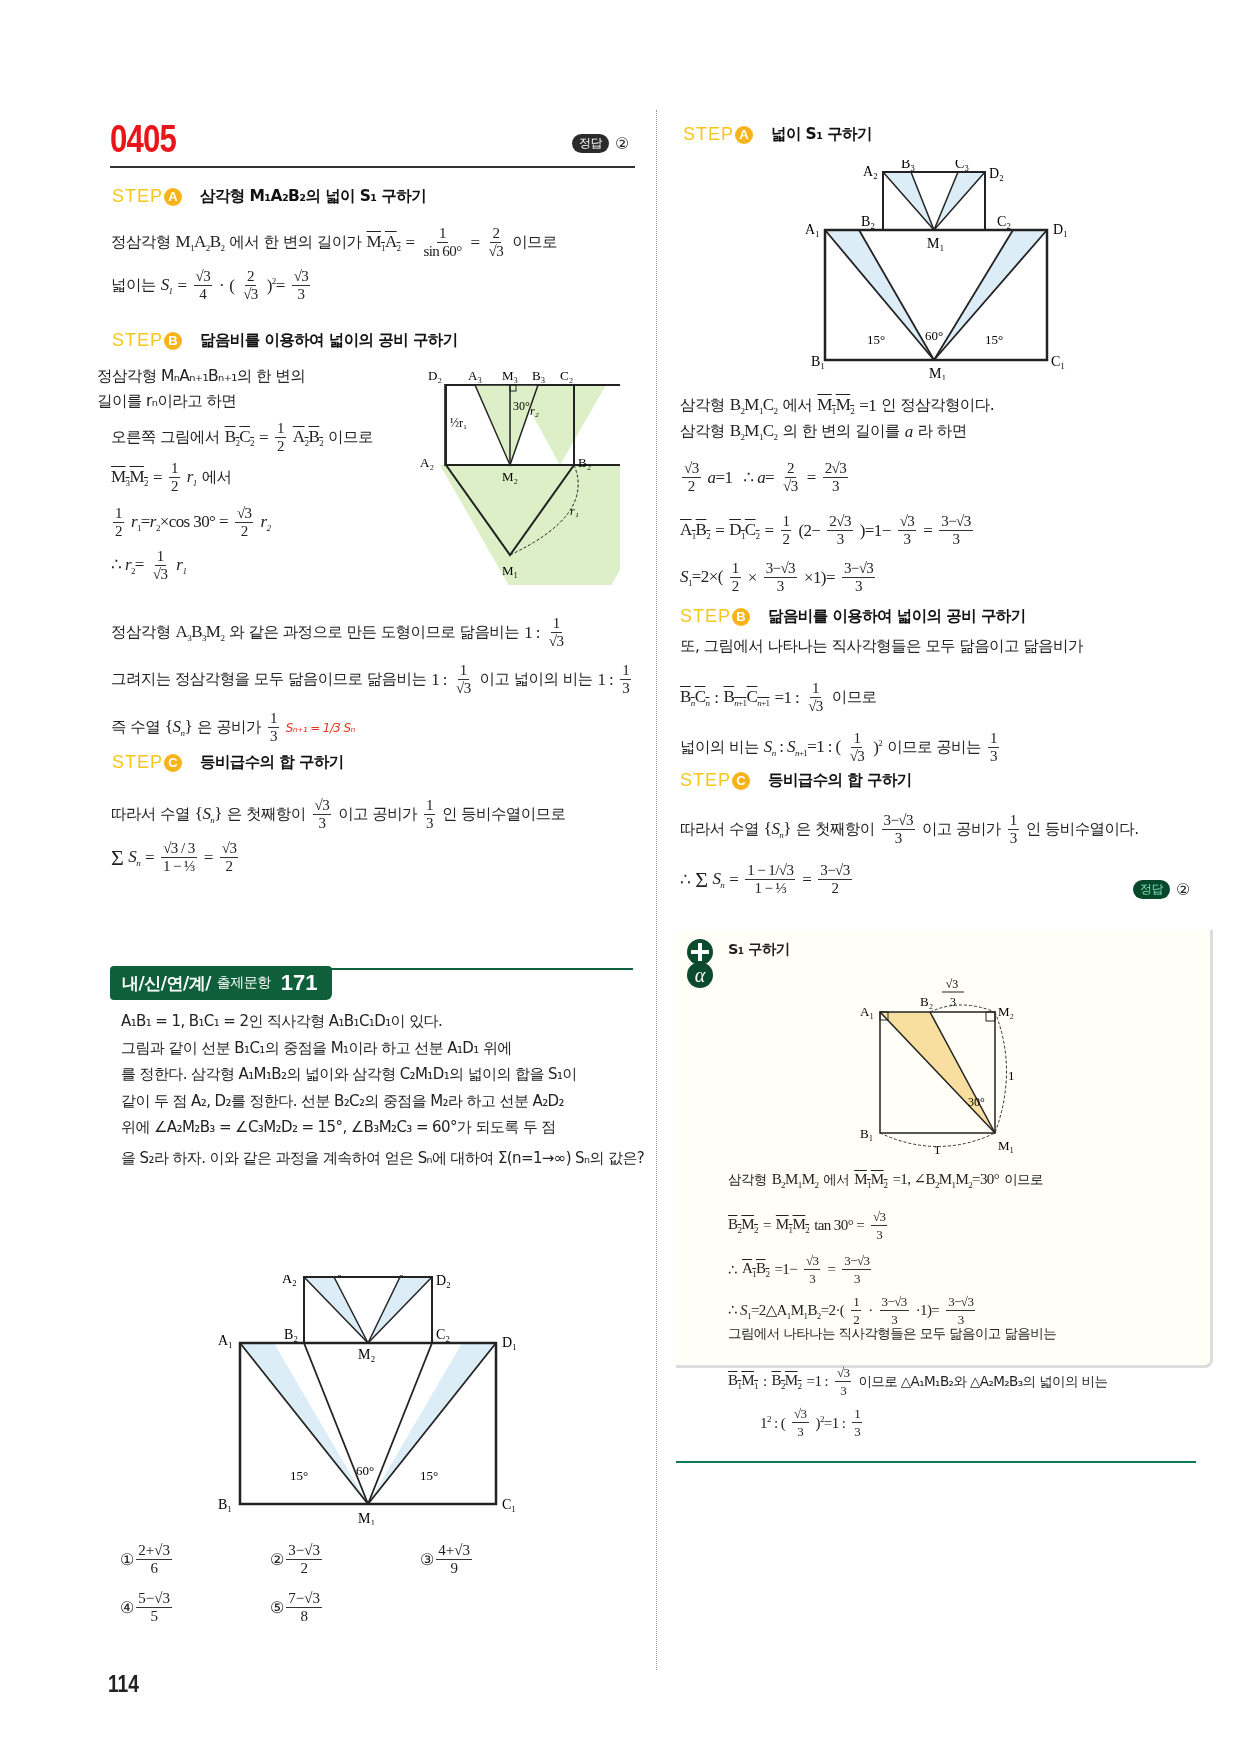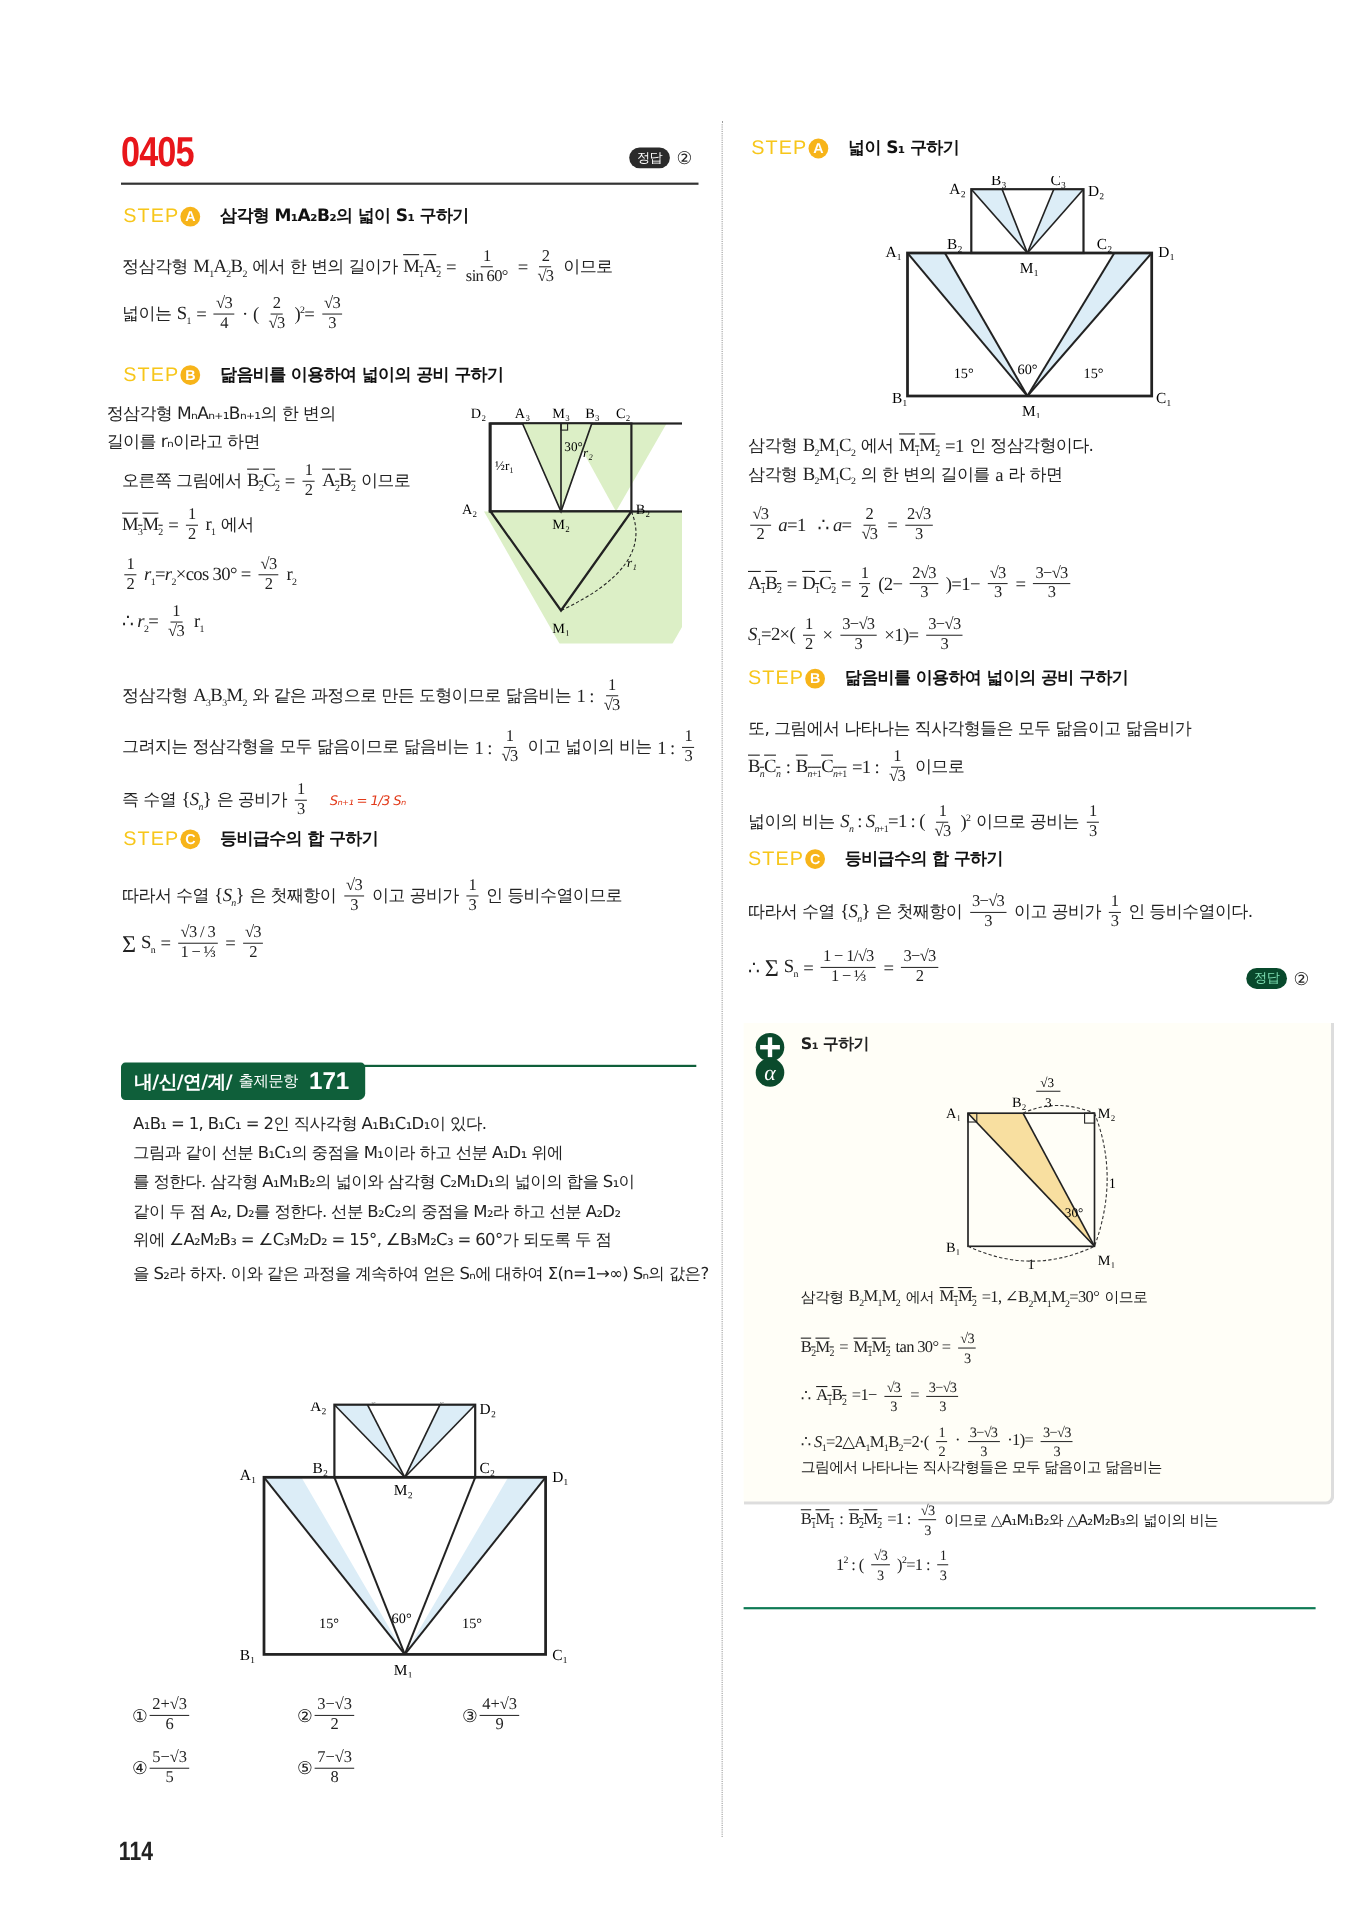--- a/index.html
+++ b/index.html
@@ -2,21 +2,21 @@
 <html><head>
 <meta charset="utf-8">
 <style>
   html, body { margin:0; padding:0; background:#fff; }
   body { width:1240px; height:1752px; position:relative; overflow:hidden;
          font-family:"DejaVu Sans", sans-serif; color:#222; }
   .abs { position:absolute; }
   .ko { font-family:"DejaVu Sans", sans-serif; font-size:15.5px; letter-spacing:-0.6px; color:#222; }
   .line { position:absolute; white-space:nowrap; display:flex; align-items:center; gap:5px; }
   .m { font-family:"Liberation Serif", "DejaVu Serif", serif; font-size:17px; }
-  .i { }
+  .i { font-style:italic; }
   sub, sup { font-size:9px; }
   .frac { display:inline-flex; flex-direction:column; align-items:center; vertical-align:middle;
           font-family:"Liberation Serif", serif; font-size:15px; line-height:17px; margin:0 2px; }
   .frac .num { border-bottom:1px solid #333; padding:0 2px; }
   .frac .den { padding:0 2px; }
   .ovl { text-decoration:overline; }
   .problem-number { font-family:"Liberation Sans", sans-serif; font-weight:bold; font-size:38px;
         color:#e8161b; letter-spacing:-1px; transform:scaleX(0.82); transform-origin:left; }
   .rule { position:absolute; height:2px; background:#333; }
   .answer-badge { display:inline-block; background:#2b2b2b; color:#fff; font-size:12px;
@@ -204,21 +204,21 @@
     </span>
 </div>
 <div class="line ko" style="left:111px;top:710px;">
   <span>즉 수열</span>
     <span class="m">{<i>S<sub>n</sub></i>}</span>
     <span>은 공비가</span>
   <span class="frac">
       <span class="num">1</span>
       <span class="den">3</span>
     </span>
-  <span style="color:#e23a1a;font-size:12px;margin-left:14px;font-style:italic;">Sₙ₊₁ = 1/3 Sₙ</span>
+  <span style="color:#e23a1a;font-size:12px;font-style:italic;">Sₙ₊₁ = 1/3 Sₙ</span>
 </div>
 
 <div class="step" style="left:112px;top:752px;">
   <span class="step-word">STEP</span>
   <span class="step-dot">C</span>
   <span class="step-title">등비급수의 합 구하기</span>
 </div>
 <div class="line ko" style="left:111px;top:797px;">
   <span>따라서 수열</span>
     <span class="m">{<i>S<sub>n</sub></i>}</span>
@@ -444,21 +444,21 @@
       <span class="num">3−√3</span>
       <span class="den">3</span>
     </span>
 </div>
 
 <div class="step" style="left:680px;top:606px;">
   <span class="step-word">STEP</span>
   <span class="step-dot">B</span>
   <span class="step-title">닮음비를 이용하여 넓이의 공비 구하기</span>
 </div>
-<div class="abs ko" style="left:680px;top:652px;">또, 그림에서 나타나는 직사각형들은 모두 닮음이고 닮음비가</div>
+<div class="abs ko" style="left:680px;top:636px;">또, 그림에서 나타나는 직사각형들은 모두 닮음이고 닮음비가</div>
 <div class="line ko" style="left:680px;top:680px;">
   <span class="m ovl">B<sub><i>n</i></sub>C<sub><i>n</i></sub></span>
     <span class="m">:</span>
   <span class="m ovl">B<sub><i>n</i>+1</sub>C<sub><i>n</i>+1</sub></span>
     <span class="m">=1 :</span>
   <span class="frac">
       <span class="num">1</span>
       <span class="den">√3</span>
     </span>
     <span>이므로</span>

